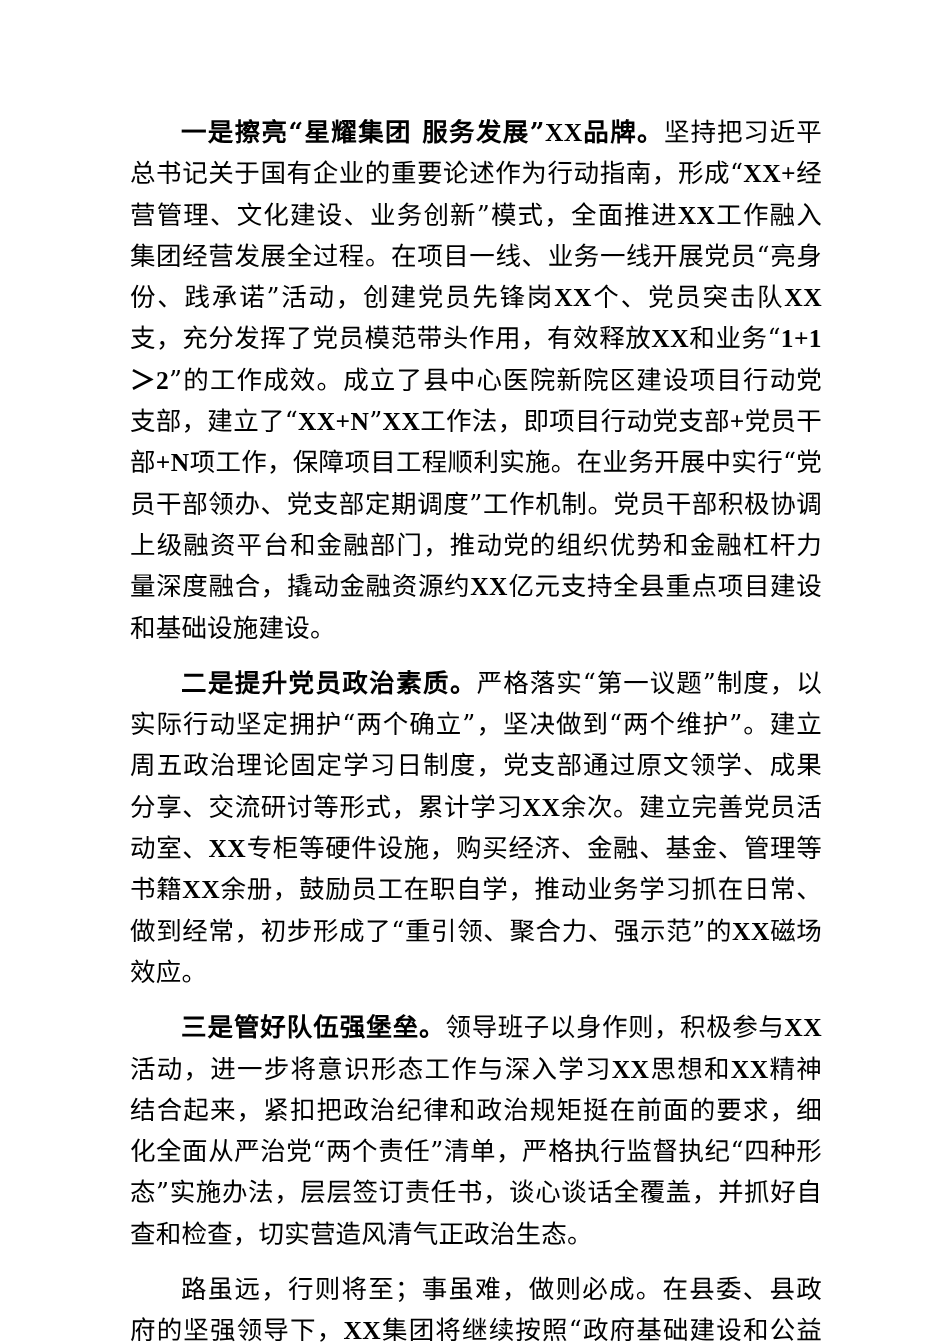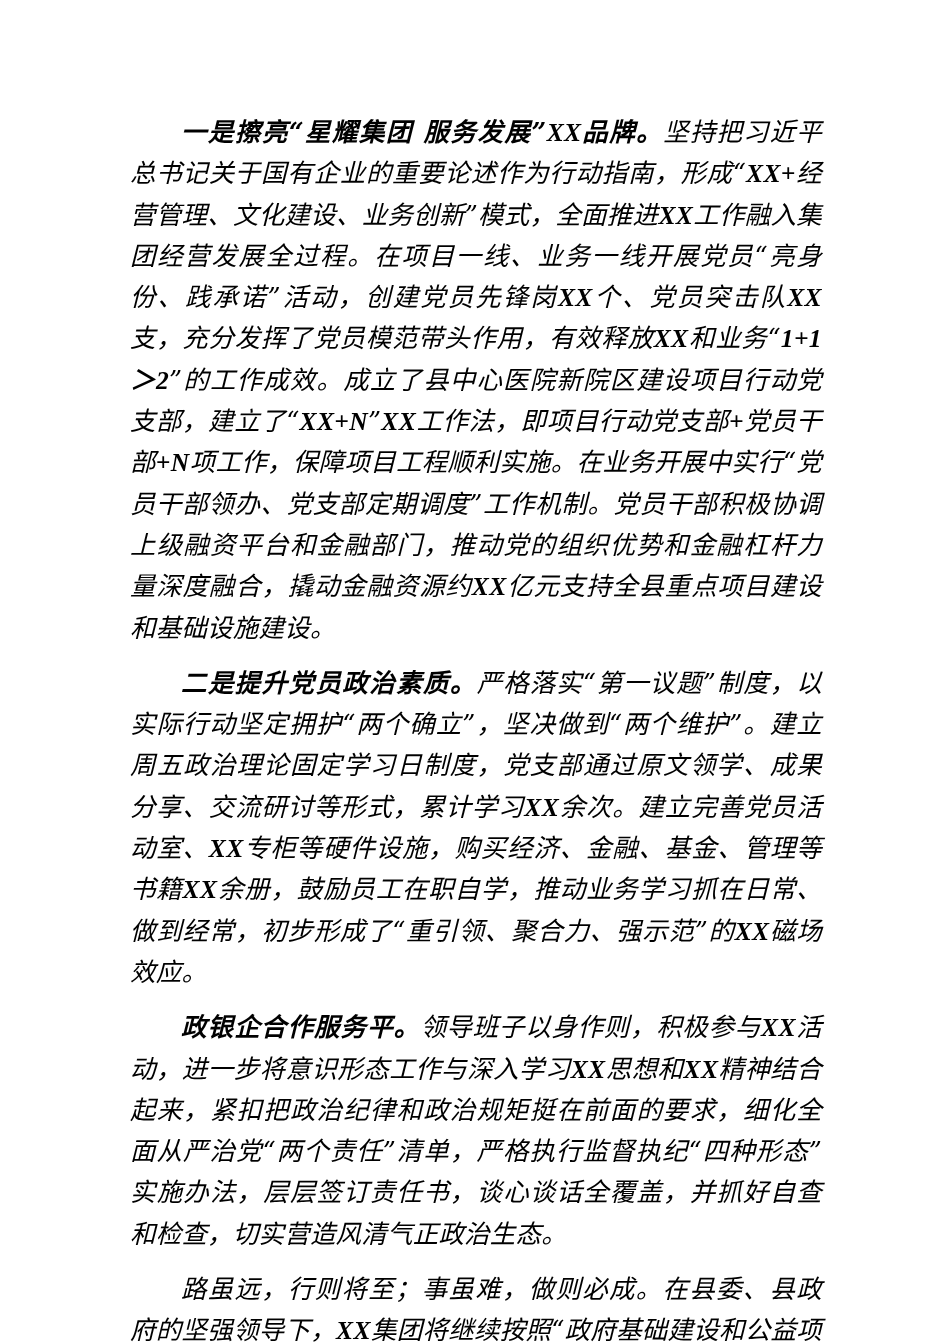--- a/index.html
+++ b/index.html
@@ -16,21 +16,20 @@
     color: #000000;
     -webkit-font-smoothing: antialiased;
   }
 
   .page {
     position: relative;
     width: 950px;
     height: 1344px;
     background: #ffffff;
     box-sizing: border-box;
-    font-style: italic;
   }
 
   .doc-body {
     position: absolute;
     left: 130px;
     top: 112px;
     width: 692px;
   }
 
   .para {
@@ -66,19 +65,19 @@
 <body>
 
 <div class="page">
 
   <div class="doc-body">
 
     <p class="para"><span class="lead">一是擦亮“星耀集团 服务发展”<span class="lat">XX</span>品牌。</span><span>坚持把习近平总书记关于国有企业的重要论述作为行动指南，形成“<span class="lat">XX+</span>经营管理、文化建设、业务创新”模式，全面推进<span class="lat">XX</span>工作融入集团经营发展全过程。在项目一线、业务一线开展党员“亮身份、践承诺”活动，创建党员先锋岗<span class="lat">XX</span>个、党员突击队<span class="lat">XX</span>支，充分发挥了党员模范带头作用，有效释放<span class="lat">XX</span>和业务“<span class="lat">1+1＞2</span>”的工作成效。成立了县中心医院新院区建设项目行动党支部，建立了“<span class="lat">XX+N</span>”<span class="lat">XX</span>工作法，即项目行动党支部<span class="lat">+</span>党员干部<span class="lat">+N</span>项工作，保障项目工程顺利实施。在业务开展中实行“党员干部领办、党支部定期调度”工作机制。党员干部积极协调上级融资平台和金融部门，推动党的组织优势和金融杠杆力量深度融合，撬动金融资源约<span class="lat">XX</span>亿元支持全县重点项目建设和基础设施建设。</span></p>
 
     <p class="para"><span class="lead">二是提升党员政治素质。</span><span>严格落实“第一议题”制度，以实际行动坚定拥护“两个确立”，坚决做到“两个维护”。建立周五政治理论固定学习日制度，党支部通过原文领学、成果分享、交流研讨等形式，累计学习<span class="lat">XX</span>余次。建立完善党员活动室、<span class="lat">XX</span>专柜等硬件设施，购买经济、金融、基金、管理等书籍<span class="lat">XX</span>余册，鼓励员工在职自学，推动业务学习抓在日常、做到经常，初步形成了“重引领、聚合力、强示范”的<span class="lat">XX</span>磁场效应。</span></p>
 
-    <p class="para"><span class="lead">政银企合作服务平。</span><span>领导班子以身作则，积极参与<span class="lat">XX</span>活动，进一步将意识形态工作与深入学习<span class="lat">XX</span>思想和<span class="lat">XX</span>精神结合起来，紧扣把政治纪律和政治规矩挺在前面的要求，细化全面从严治党“两个责任”清单，严格执行监督执纪“四种形态”实施办法，层层签订责任书，谈心谈话全覆盖，并抓好自查和检查，切实营造风清气正政治生态。</span></p>
+    <p class="para"><span class="lead">三是管好队伍强堡垒。</span><span>领导班子以身作则，积极参与<span class="lat">XX</span>活动，进一步将意识形态工作与深入学习<span class="lat">XX</span>思想和<span class="lat">XX</span>精神结合起来，紧扣把政治纪律和政治规矩挺在前面的要求，细化全面从严治党“两个责任”清单，严格执行监督执纪“四种形态”实施办法，层层签订责任书，谈心谈话全覆盖，并抓好自查和检查，切实营造风清气正政治生态。</span></p>
 
     <p class="para"><span class="lead"></span><span>路虽远，行则将至；事虽难，做则必成。在县委、县政府的坚强领导下，<span class="lat">XX</span>集团将继续按照“政府基础建设和公益项目投融资主体、政策性贷款操作平台、经营城市资产运营平台、政府引导基金运营平台、政银企合作服务平</span></p>
 
   </div>
 
 </div>
 
 </body></html>

